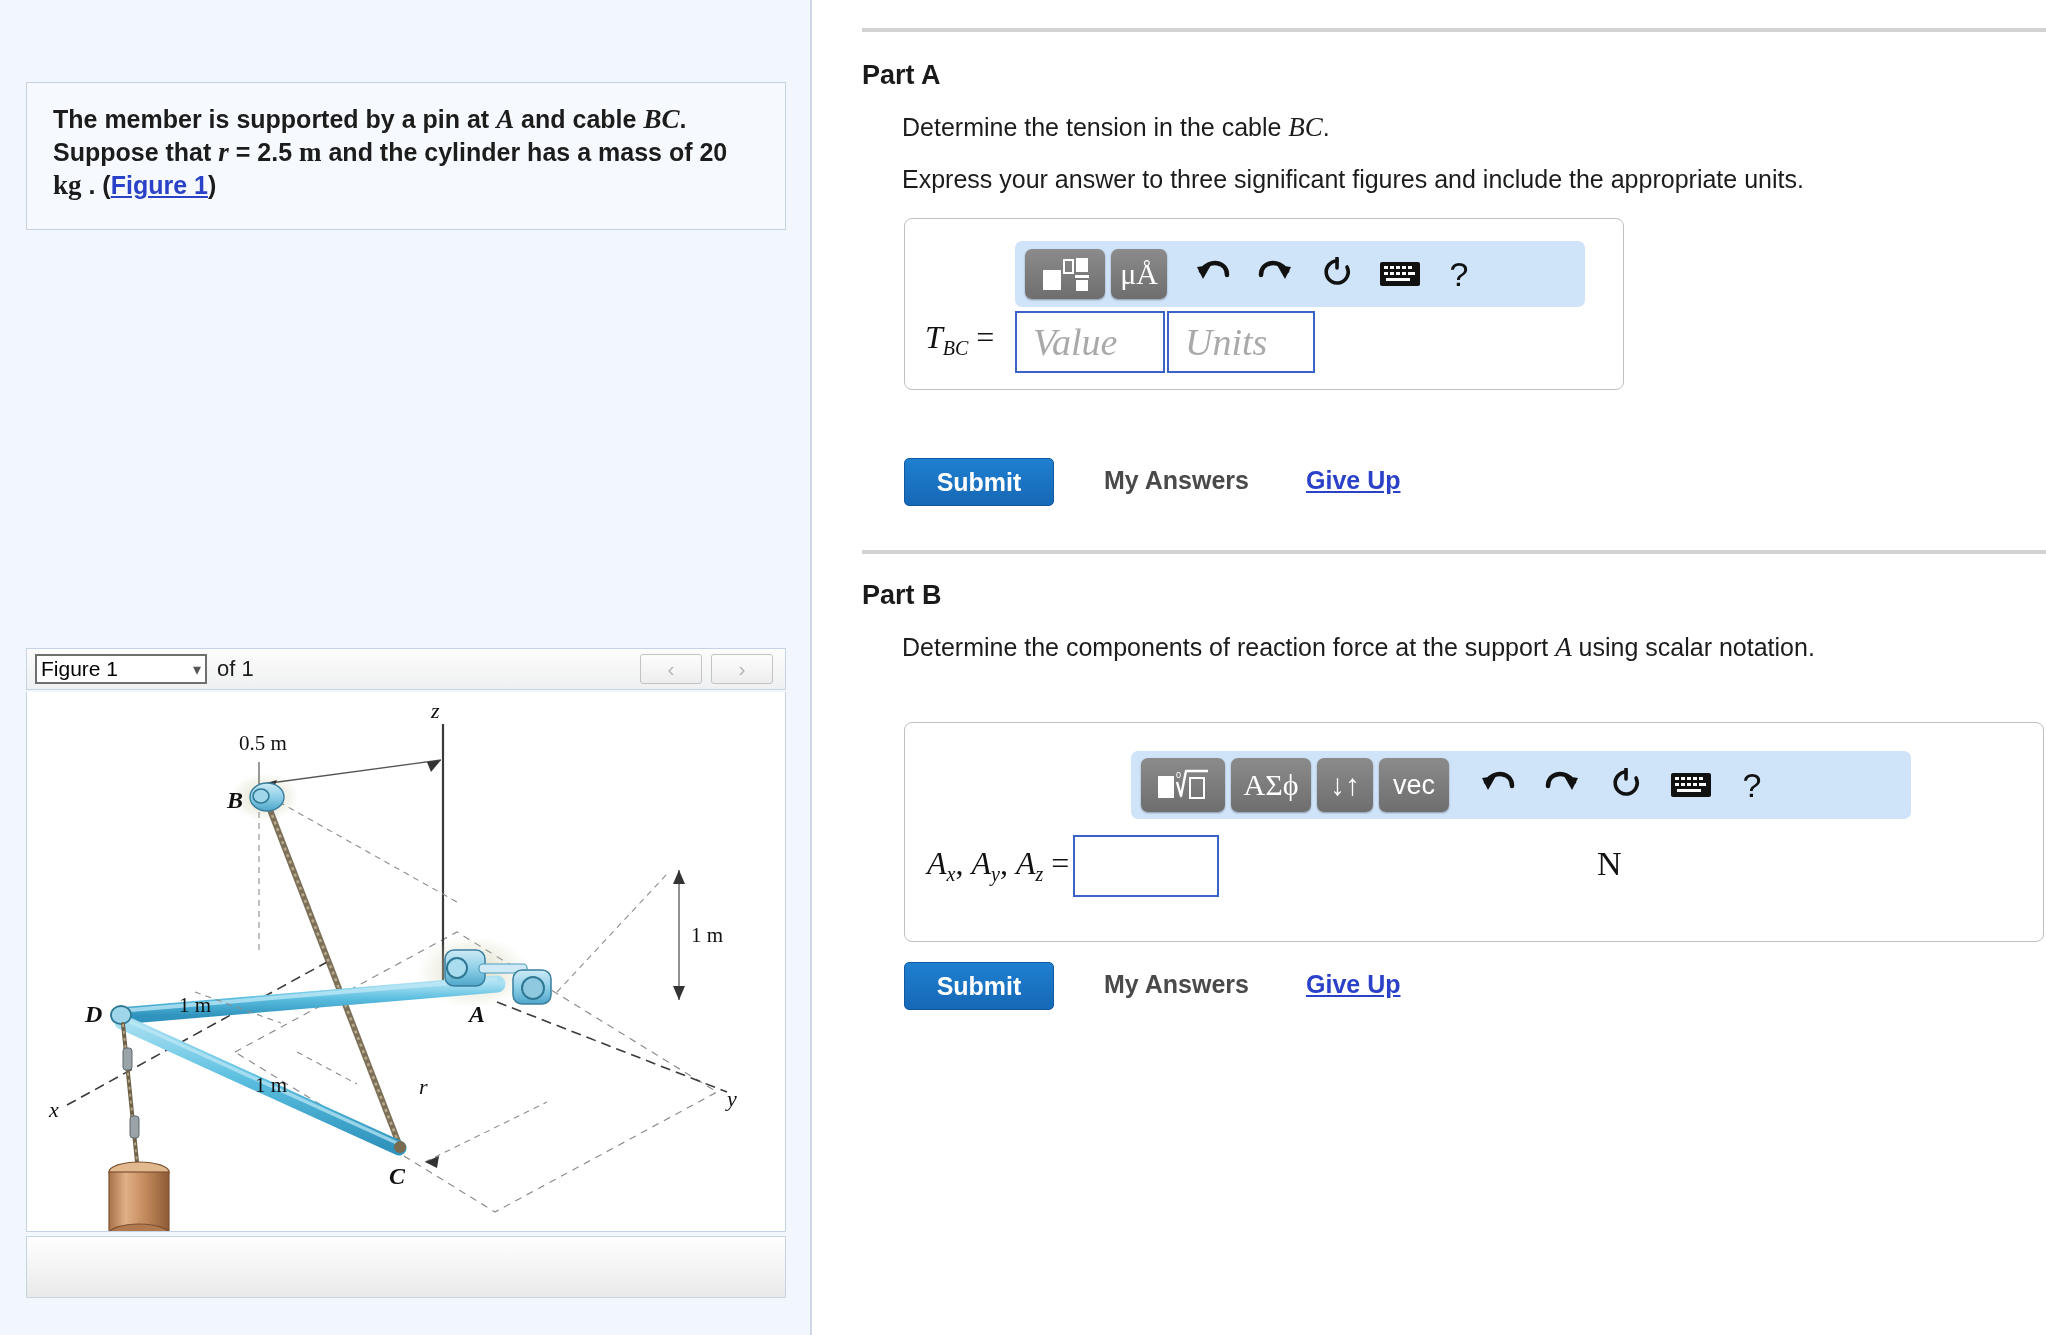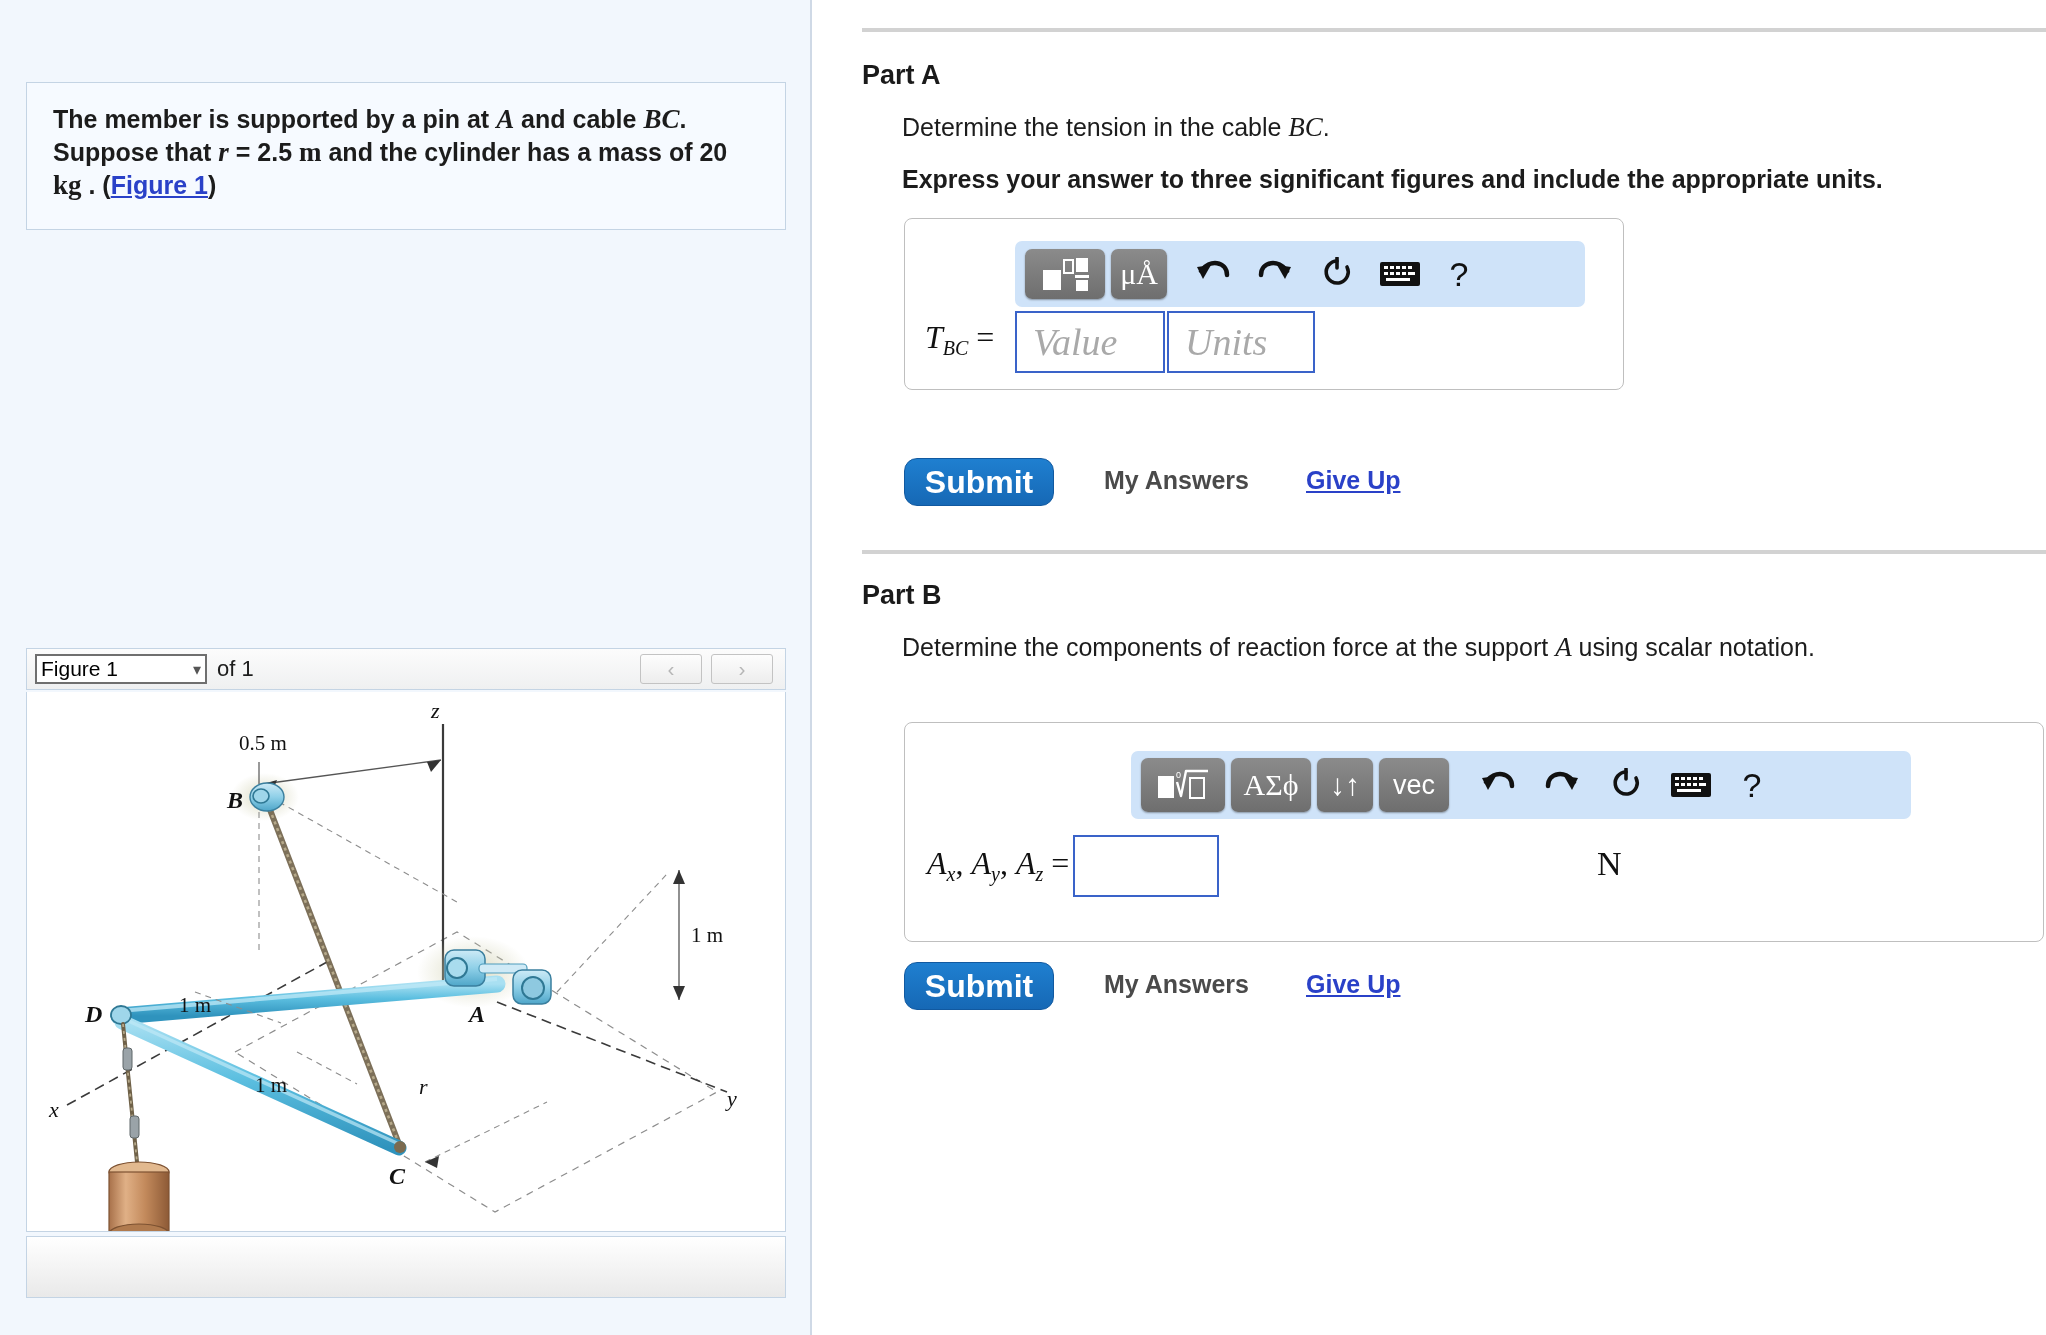--- a/index.html
+++ b/index.html
@@ -95,21 +95,21 @@
     height: 4px; background: #d2d2d2;
   }
   .part-title {
     position: absolute; left: 48px;
     font-size: 27px; font-weight: bold; color: #1a1a1a;
   }
   .q-text {
     position: absolute; left: 88px;
     font-size: 25px; color: #1c1c1c;
   }
-  .q-bold { font-weight: bold; }
+  .q-bold { font-weight: normal; }
 
   .answer-box {
     position: absolute;
     background: #fff;
     border: 1px solid #bfbfbf;
     border-radius: 8px;
     padding-left: 6px;
   }
   .toolbar {
     position: absolute;
@@ -153,23 +153,23 @@
   }
   .unit-n {
     position: absolute;
     font-family: "Liberation Serif", serif;
     font-size: 34px; color: #111;
   }
   .submit-btn {
     position: absolute;
     background: linear-gradient(#1f7fd0, #1668b5);
     border: 1px solid #1159a0;
-    border-radius: 13px;
+    border-radius: 5px;
     color: #fff;
-    font-size: 32px; font-weight: bold;
+    font-size: 25px; font-weight: bold;
     display: flex; align-items: center; justify-content: center;
     cursor: pointer;
   }
   .my-answers {
     position: absolute;
     font-size: 25px; font-weight: bold; color: #4a4a4a;
     cursor: pointer;
   }
   .give-up {
     position: absolute;

